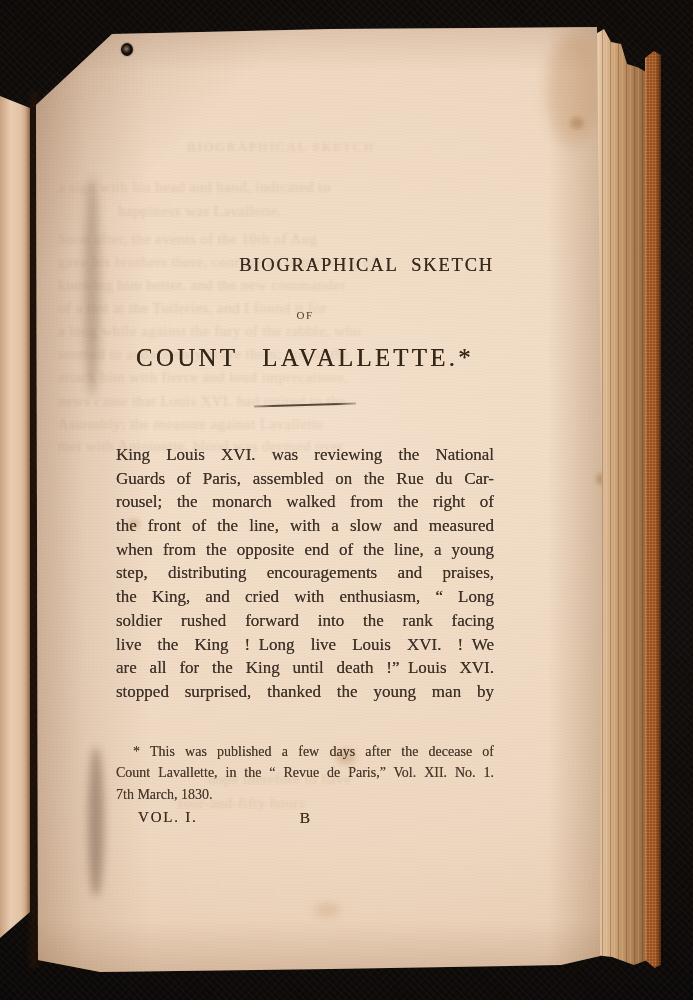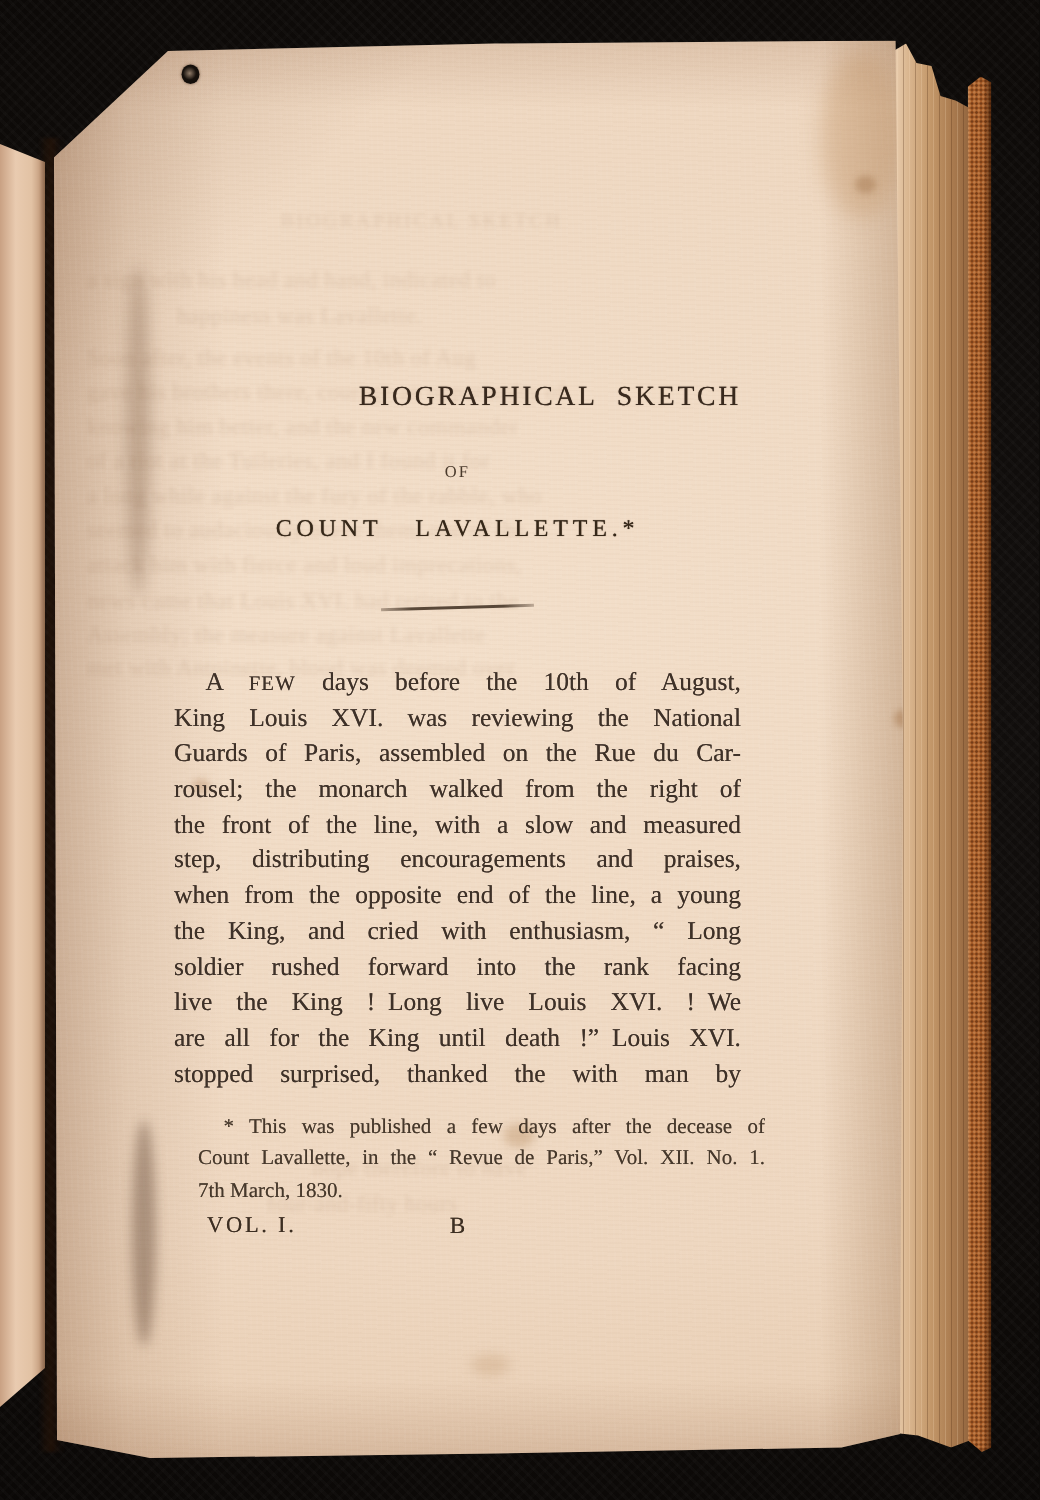--- a/index.html
+++ b/index.html
@@ -90,38 +90,38 @@
     position:absolute;top:228px;width:100%;text-align:right;
     font-size:18.5px;letter-spacing:1.8px;word-spacing:7px;
     color:#38291d;text-shadow:0 0 0.5px rgba(56,41,29,0.85);
   }
   .t2{
     position:absolute;top:282px;width:100%;text-align:center;
     font-size:11px;letter-spacing:1.5px;color:#4a3a2c;
   }
   .t3{
     position:absolute;top:317px;width:100%;text-align:center;
-    font-size:16px;letter-spacing:3.2px;word-spacing:15px;
+    font-size:25px;letter-spacing:3.2px;word-spacing:15px;
     color:#352718;text-shadow:0 0 0.6px rgba(53,39,24,0.9);
   }
   .rule{
     position:absolute;top:377px;left:50%;width:102px;height:2px;
     transform:translateX(-50%) rotate(-1.6deg);
     background:linear-gradient(90deg,rgba(70,50,35,0.35),rgba(62,46,32,0.85) 20%,rgba(62,46,32,0.85) 80%,rgba(70,50,35,0.3));
   }
   .body-block{position:absolute;top:416px;left:0;width:100%;}
   .bl{
     font-size:17px;line-height:23.7px;height:23.7px;
     text-align:justify;text-align-last:justify;-moz-text-align-last:justify;
     white-space:normal;color:#3e3128;text-shadow:0 0 0.4px rgba(62,49,40,0.8);
     word-spacing:1.5px;
   }
   .bl.indent{padding-left:21px;box-sizing:border-box;}
   .smallcaps{font-size:13.8px;letter-spacing:0.8px;}
-  .foot-block{position:absolute;top:714px;left:16px;width:100%;}
+  .foot-block{position:absolute;top:714px;left:0;width:100%;}
   .fl{
     font-size:14px;line-height:21.3px;height:21.3px;
     text-align:justify;text-align-last:justify;-moz-text-align-last:justify;
     color:#46382b;text-shadow:0 0 0.3px rgba(70,56,43,0.7);
   }
   .fl.indent{padding-left:17px;box-sizing:border-box;}
   .fl.last{text-align-last:left;-moz-text-align-last:left;}
   .sig-row{position:absolute;top:782px;left:0;width:100%;height:20px;}
   .sig-vol{
     position:absolute;left:22px;top:0;
@@ -175,32 +175,31 @@
     <div class="ghost short" style="top:768px;left:120px;">four-and-fifty hours</div>
   </div>
 
   <div class="content">
     <div class="t1">BIOGRAPHICAL SKETCH</div>
     <div class="t2">OF</div>
     <div class="t3">COUNT LAVALLETTE.*</div>
     <div class="rule"></div>
 
     <div class="body-block">
-      <div class="bl indent"><span>A </span><span class="smallcaps">FEW</span><span> days before the 10th of August,</span></div>
       <div class="bl">King Louis XVI. was reviewing the National</div>
       <div class="bl">Guards of Paris, assembled on the Rue du Car-</div>
       <div class="bl">rousel; the monarch walked from the right of</div>
       <div class="bl">the front of the line, with a slow and measured</div>
+      <div class="bl">when from the opposite end of the line, a young</div>
       <div class="bl">step, distributing encouragements and praises,</div>
-      <div class="bl">when from the opposite end of the line, a young</div>
       <div class="bl">the King, and cried with enthusiasm, “ Long</div>
       <div class="bl">soldier rushed forward into the rank facing</div>
       <div class="bl">live the King ! Long live Louis XVI. ! We</div>
       <div class="bl">are all for the King until death !” Louis XVI.</div>
-      <div class="bl">stopped surprised, thanked the with man by</div>
+      <div class="bl">stopped surprised, thanked the young man by</div>
     </div>
 
     <div class="foot-block">
       <div class="fl indent">* This was published a few days after the decease of</div>
       <div class="fl">Count Lavallette, in the “ Revue de Paris,” Vol. XII. No. 1.</div>
       <div class="fl last">7th March, 1830.</div>
     </div>
 
     <div class="sig-row">
       <span class="sig-vol">VOL. I.</span>

